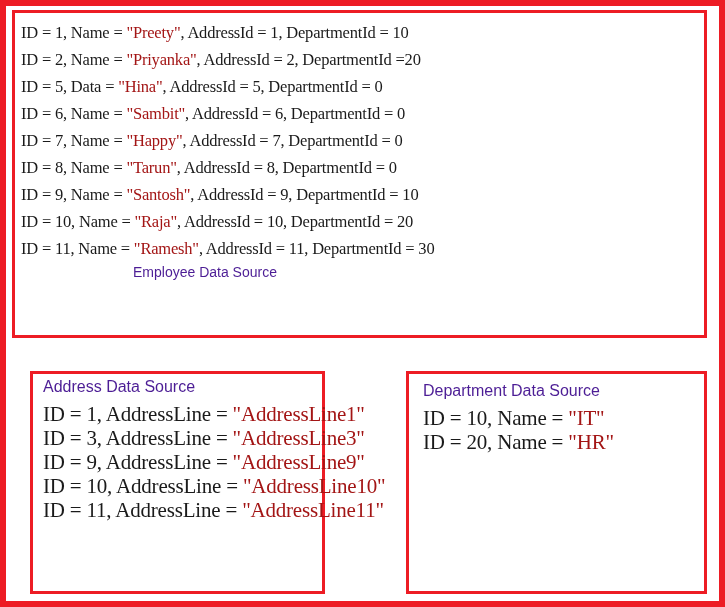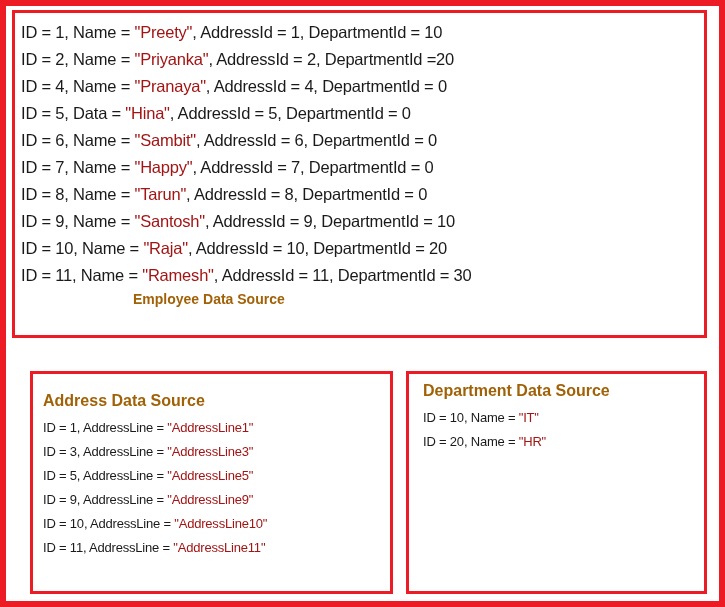--- a/index.html
+++ b/index.html
@@ -37,56 +37,56 @@
     left: 6px;
     top: 4px;
     width: 695px;
     height: 328px;
     padding: 6px 0 0 6px;
   }
 
   #address-panel {
     left: 24px;
     top: 365px;
-    width: 363px;
+    width: 295px;
     height: 223px;
-    padding: 18px 0 0 10px;
+    padding: 4px 0 0 10px;
   }
 
   #department-panel {
     left: 400px;
     top: 365px;
     width: 301px;
     height: 223px;
     padding: 8px 16px 0 14px;
   }
 
   
   .code-line {
-    font-family: Liberation Sans, sans-serif;
+    font-family: Liberation Serif, serif;
     font-size: 16.5px;
     line-height: 27px;
     color: #1a1a1a;
     white-space: pre;
     letter-spacing: -0.2px;
   }
   #address-panel .code-line,
   #department-panel .code-line {
-    font-size: 13px;
+    font-size: 21px;
     line-height: 24px;
   }
   .str {
     color: #A31515;
   }
 
   
   .caption {
     font-family: "Liberation Sans", sans-serif;
-    font-weight: bold;
-    color: #a16207;
+    font-weight: normal;
+    color: #4c1d95;
     white-space: pre;
   }
   #employee-caption {
     font-size: 14px;
     margin-top: 2px;
     padding-left: 112px;
   }
   #address-caption,
   #department-caption {
     font-size: 16px;
@@ -95,38 +95,36 @@
 </style>
 </head>
 <body>
 
 <div id="page">
 
   <div class="panel" id="employee-panel">
     <div id="employee-rows">
         <div class="code-line"><span>ID = 1, Name = </span><span class="str">"Preety"</span><span>, AddressId = 1, DepartmentId = 10</span></div>
         <div class="code-line"><span>ID = 2, Name = </span><span class="str">"Priyanka"</span><span>, AddressId = 2, DepartmentId =20</span></div>
-        <div class="code-line"><span>ID = 4, Name = </span><span class="str">"Pranaya"</span><span>, AddressId = 4, DepartmentId = 0</span></div>
         <div class="code-line"><span>ID = 5, Data = </span><span class="str">"Hina"</span><span>, AddressId = 5, DepartmentId = 0</span></div>
         <div class="code-line"><span>ID = 6, Name = </span><span class="str">"Sambit"</span><span>, AddressId = 6, DepartmentId = 0</span></div>
         <div class="code-line"><span>ID = 7, Name = </span><span class="str">"Happy"</span><span>, AddressId = 7, DepartmentId = 0</span></div>
         <div class="code-line"><span>ID = 8, Name = </span><span class="str">"Tarun"</span><span>, AddressId = 8, DepartmentId = 0</span></div>
         <div class="code-line"><span>ID = 9, Name = </span><span class="str">"Santosh"</span><span>, AddressId = 9, DepartmentId = 10</span></div>
         <div class="code-line"><span>ID = 10, Name = </span><span class="str">"Raja"</span><span>, AddressId = 10, DepartmentId = 20</span></div>
         <div class="code-line"><span>ID = 11, Name = </span><span class="str">"Ramesh"</span><span>, AddressId = 11, DepartmentId = 30</span></div>
       </div>
     <div class="caption" id="employee-caption">Employee Data Source</div>
   </div>
 
   <div class="panel" id="address-panel">
     <div class="caption" id="address-caption">Address Data Source</div>
     <div id="address-rows">
         <div class="code-line"><span>ID = 1, AddressLine = </span><span class="str">"AddressLine1"</span></div>
         <div class="code-line"><span>ID = 3, AddressLine = </span><span class="str">"AddressLine3"</span></div>
-        <div class="code-line"><span>ID = 5, AddressLine = </span><span class="str">"AddressLine5"</span></div>
         <div class="code-line"><span>ID = 9, AddressLine = </span><span class="str">"AddressLine9"</span></div>
         <div class="code-line"><span>ID = 10, AddressLine = </span><span class="str">"AddressLine10"</span></div>
         <div class="code-line"><span>ID = 11, AddressLine = </span><span class="str">"AddressLine11"</span></div>
       </div>
   </div>
 
   <div class="panel" id="department-panel">
     <div class="caption" id="department-caption">Department Data Source</div>
     <div id="department-rows">
         <div class="code-line"><span>ID = 10, Name = </span><span class="str">"IT"</span></div>

